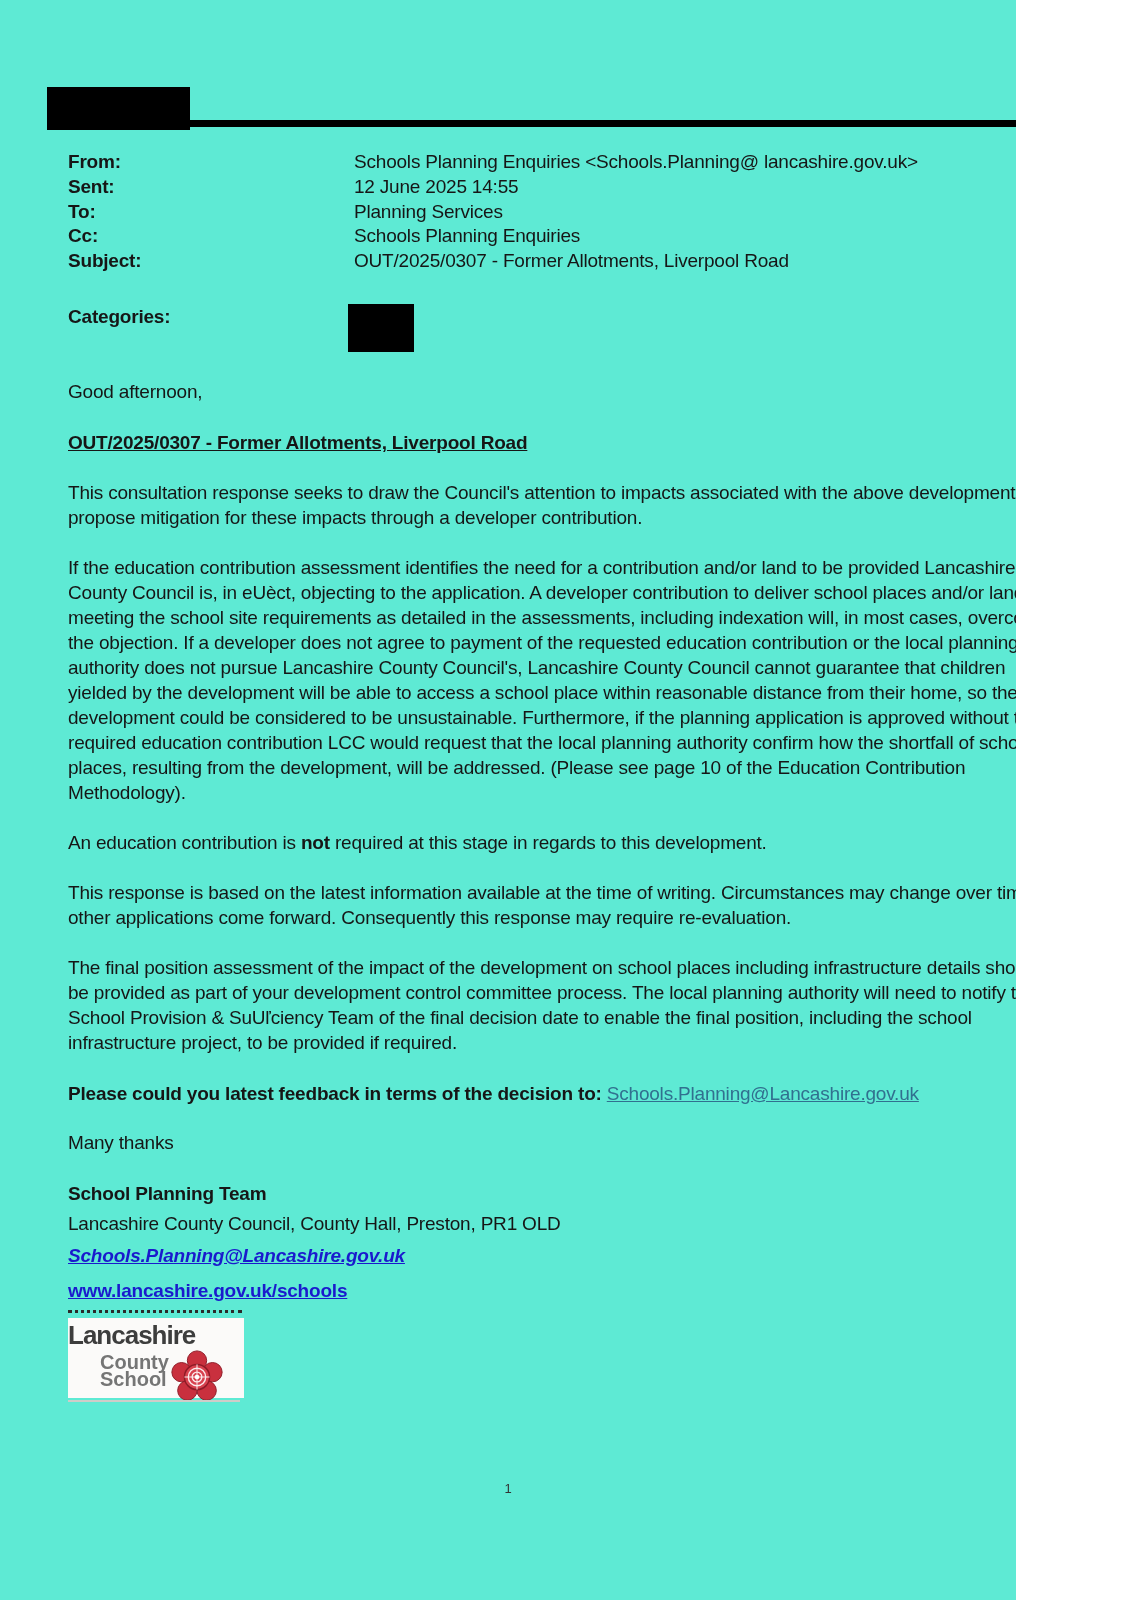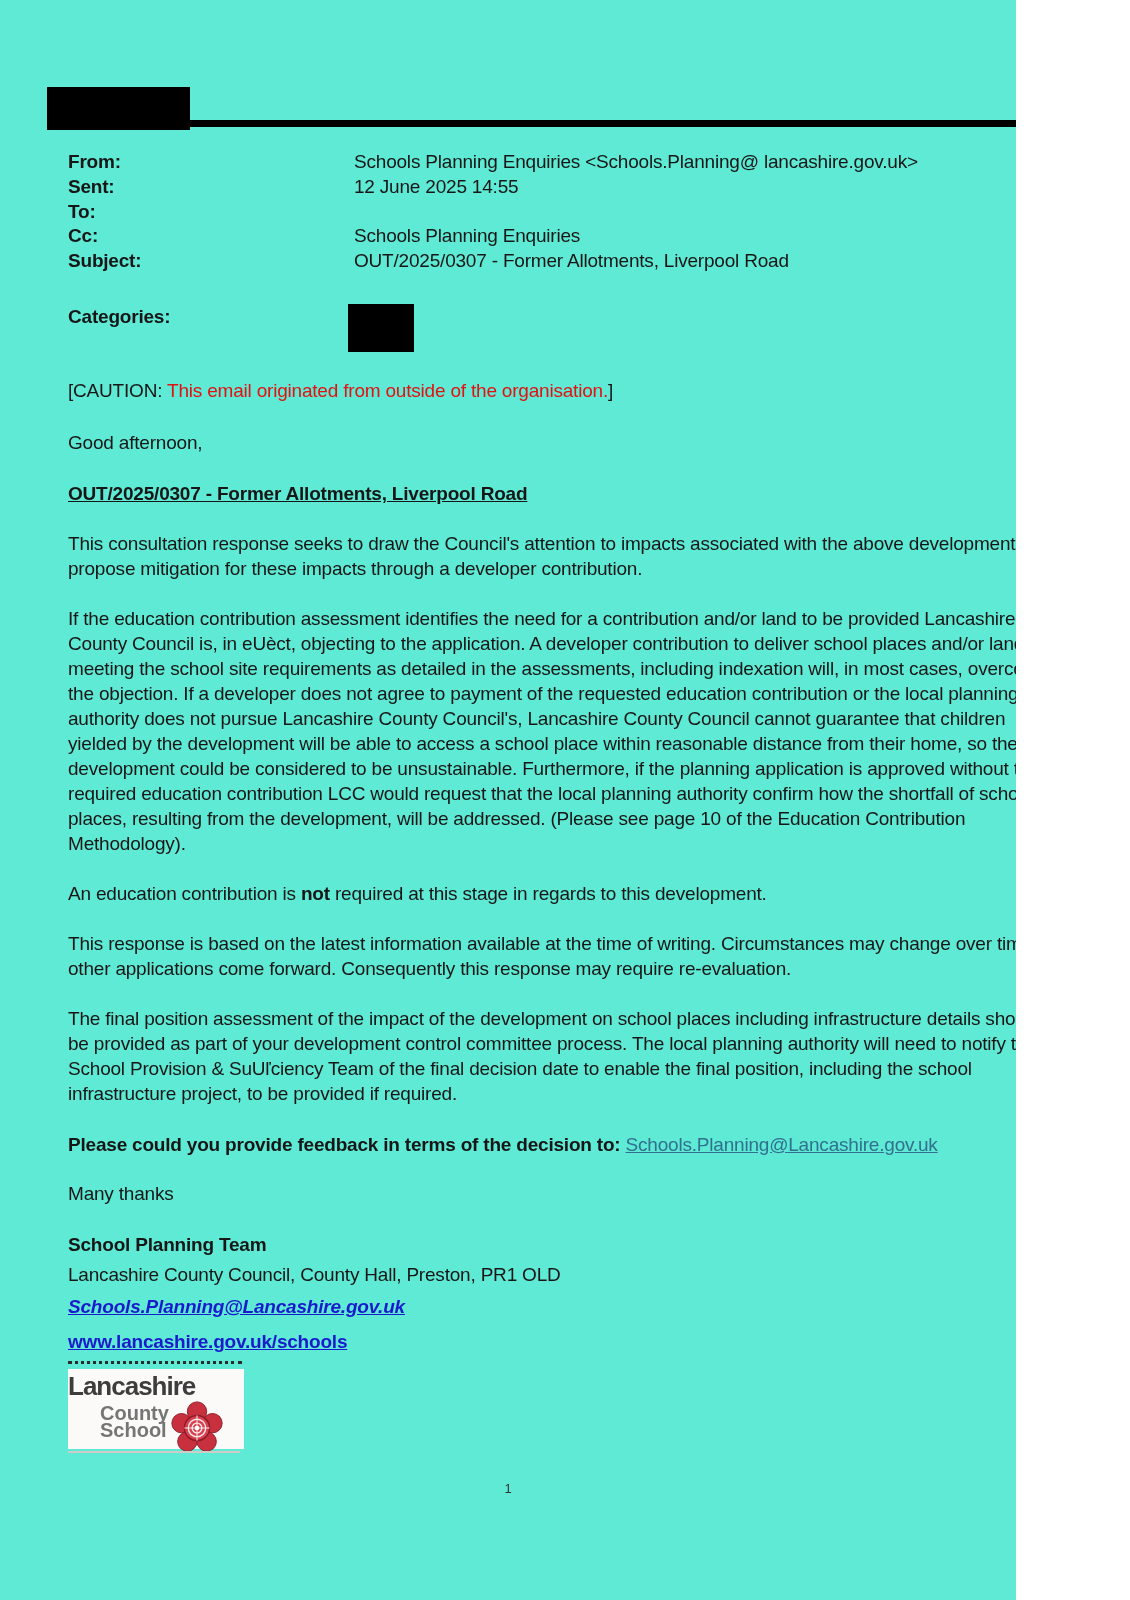--- a/index.html
+++ b/index.html
@@ -65,52 +65,52 @@
     <div class="hdr-row">
       <span class="hdr-label">From:</span>
       <span class="hdr-value">Schools Planning Enquiries &lt;Schools.Planning@ lancashire.gov.uk&gt;</span>
     </div>
     <div class="hdr-row">
       <span class="hdr-label">Sent:</span>
       <span class="hdr-value">12 June 2025 14:55</span>
     </div>
     <div class="hdr-row">
       <span class="hdr-label">To:</span>
+      <span class="hdr-value">Planning Services</span>
     </div>
     <div class="hdr-row">
       <span class="hdr-label">Cc:</span>
       <span class="hdr-value">Schools Planning Enquiries</span>
     </div>
     <div class="hdr-row">
       <span class="hdr-label">Subject:</span>
       <span class="hdr-value">OUT/2025/0307 - Former Allotments, Liverpool Road</span>
     </div>
 
     <div class="categories-row">
       <span class="hdr-label">Categories:</span>
       <span class="redact-cat"></span>
     </div>
 
-    <div class="caution"><span>[CAUTION:</span><span class="red"> This email originated from outside of the organisation.</span><span>]</span></div>
 
     <div class="greeting">Good afternoon,</div>
 
     <div class="subject-heading">OUT/2025/0307 - Former Allotments, Liverpool Road</div>
 
     <p class="body-para">This consultation response seeks to draw the Council's attention to impacts associated with the above development and propose mitigation for these impacts through a developer contribution.</p>
 
     <p class="body-para">If the education contribution assessment identifies the need for a contribution and/or land to be provided Lancashire County Council is, in eUèct, objecting to the application. A developer contribution to deliver school places and/or land meeting the school site requirements as detailed in the assessments, including indexation will, in most cases, overcome the objection. If a developer does not agree to payment of the requested education contribution or the local planning authority does not pursue Lancashire County Council's, Lancashire County Council cannot guarantee that children yielded by the development will be able to access a school place within reasonable distance from their home, so the development could be considered to be unsustainable. Furthermore, if the planning application is approved without the required education contribution LCC would request that the local planning authority confirm how the shortfall of school places, resulting from the development, will be addressed.  (Please see page 10 of the Education Contribution Methodology).</p>
 
     <p class="body-para"><span>An education contribution is </span><span class="bold">not</span><span> required at this stage in regards to this development.</span></p>
 
     <p class="body-para">This response is based on the latest information available at the time of writing. Circumstances may change over time as other applications come forward.  Consequently this response may require re-evaluation.</p>
 
     <p class="body-para">The final position assessment of the impact of the development on school places including infrastructure details should be provided as part of your development control committee process. The local planning authority will need to notify the School Provision &amp; SuUľciency Team of the final decision date to enable the final position, including the school infrastructure project, to be provided if required.</p>
 
-    <p class="feedback"><span>Please could you provide feedback in terms of the decision to: </span><a class="teal-link" href="#">Schools.Planning@Lancashire.gov.uk</a></p>
+    <p class="feedback"><span>Please could you latest feedback in terms of the decision to: </span><a class="teal-link" href="#">Schools.Planning@Lancashire.gov.uk</a></p>
 
     <div class="thanks">Many thanks</div>
 
     <div class="team">School Planning Team</div>
     <div class="address">Lancashire County Council, County Hall, Preston, PR1 OLD</div>
     <div><a class="sig-email" href="#">Schools.Planning@Lancashire.gov.uk</a></div>
     <div><a class="sig-web" href="#">www.lancashire.gov.uk/schools</a></div>
 
     <div class="sig-divider"></div>
 

